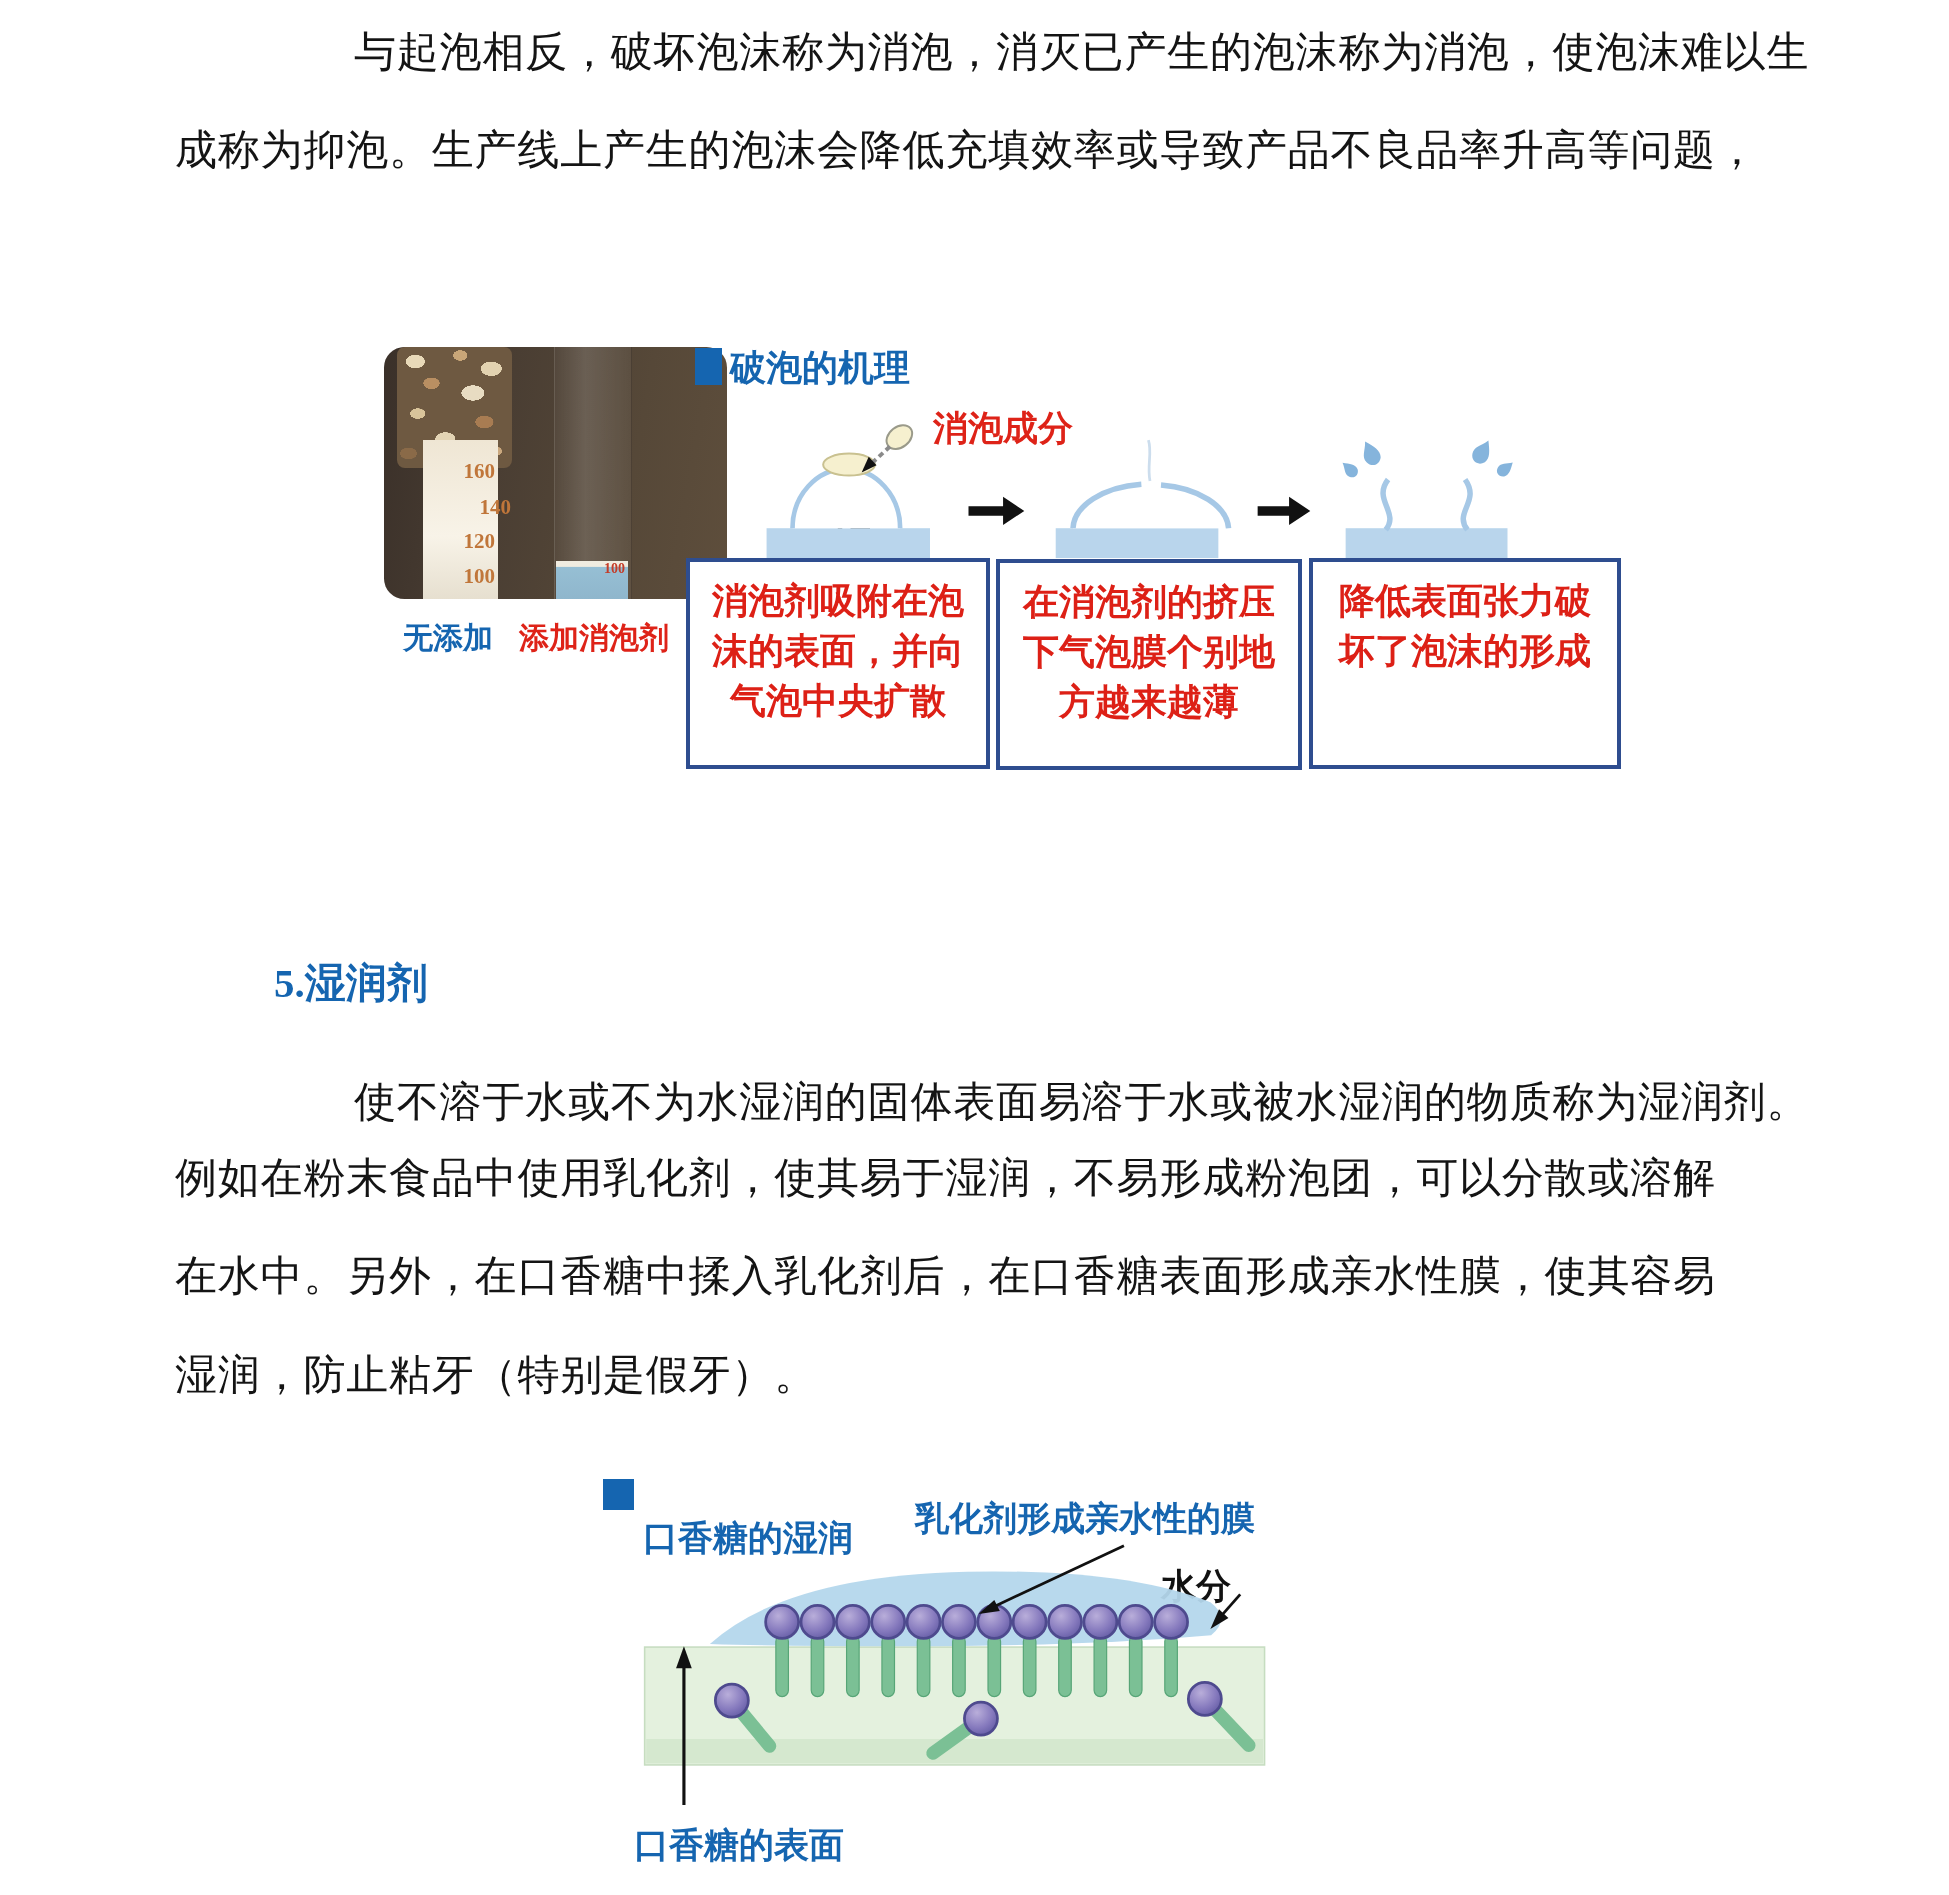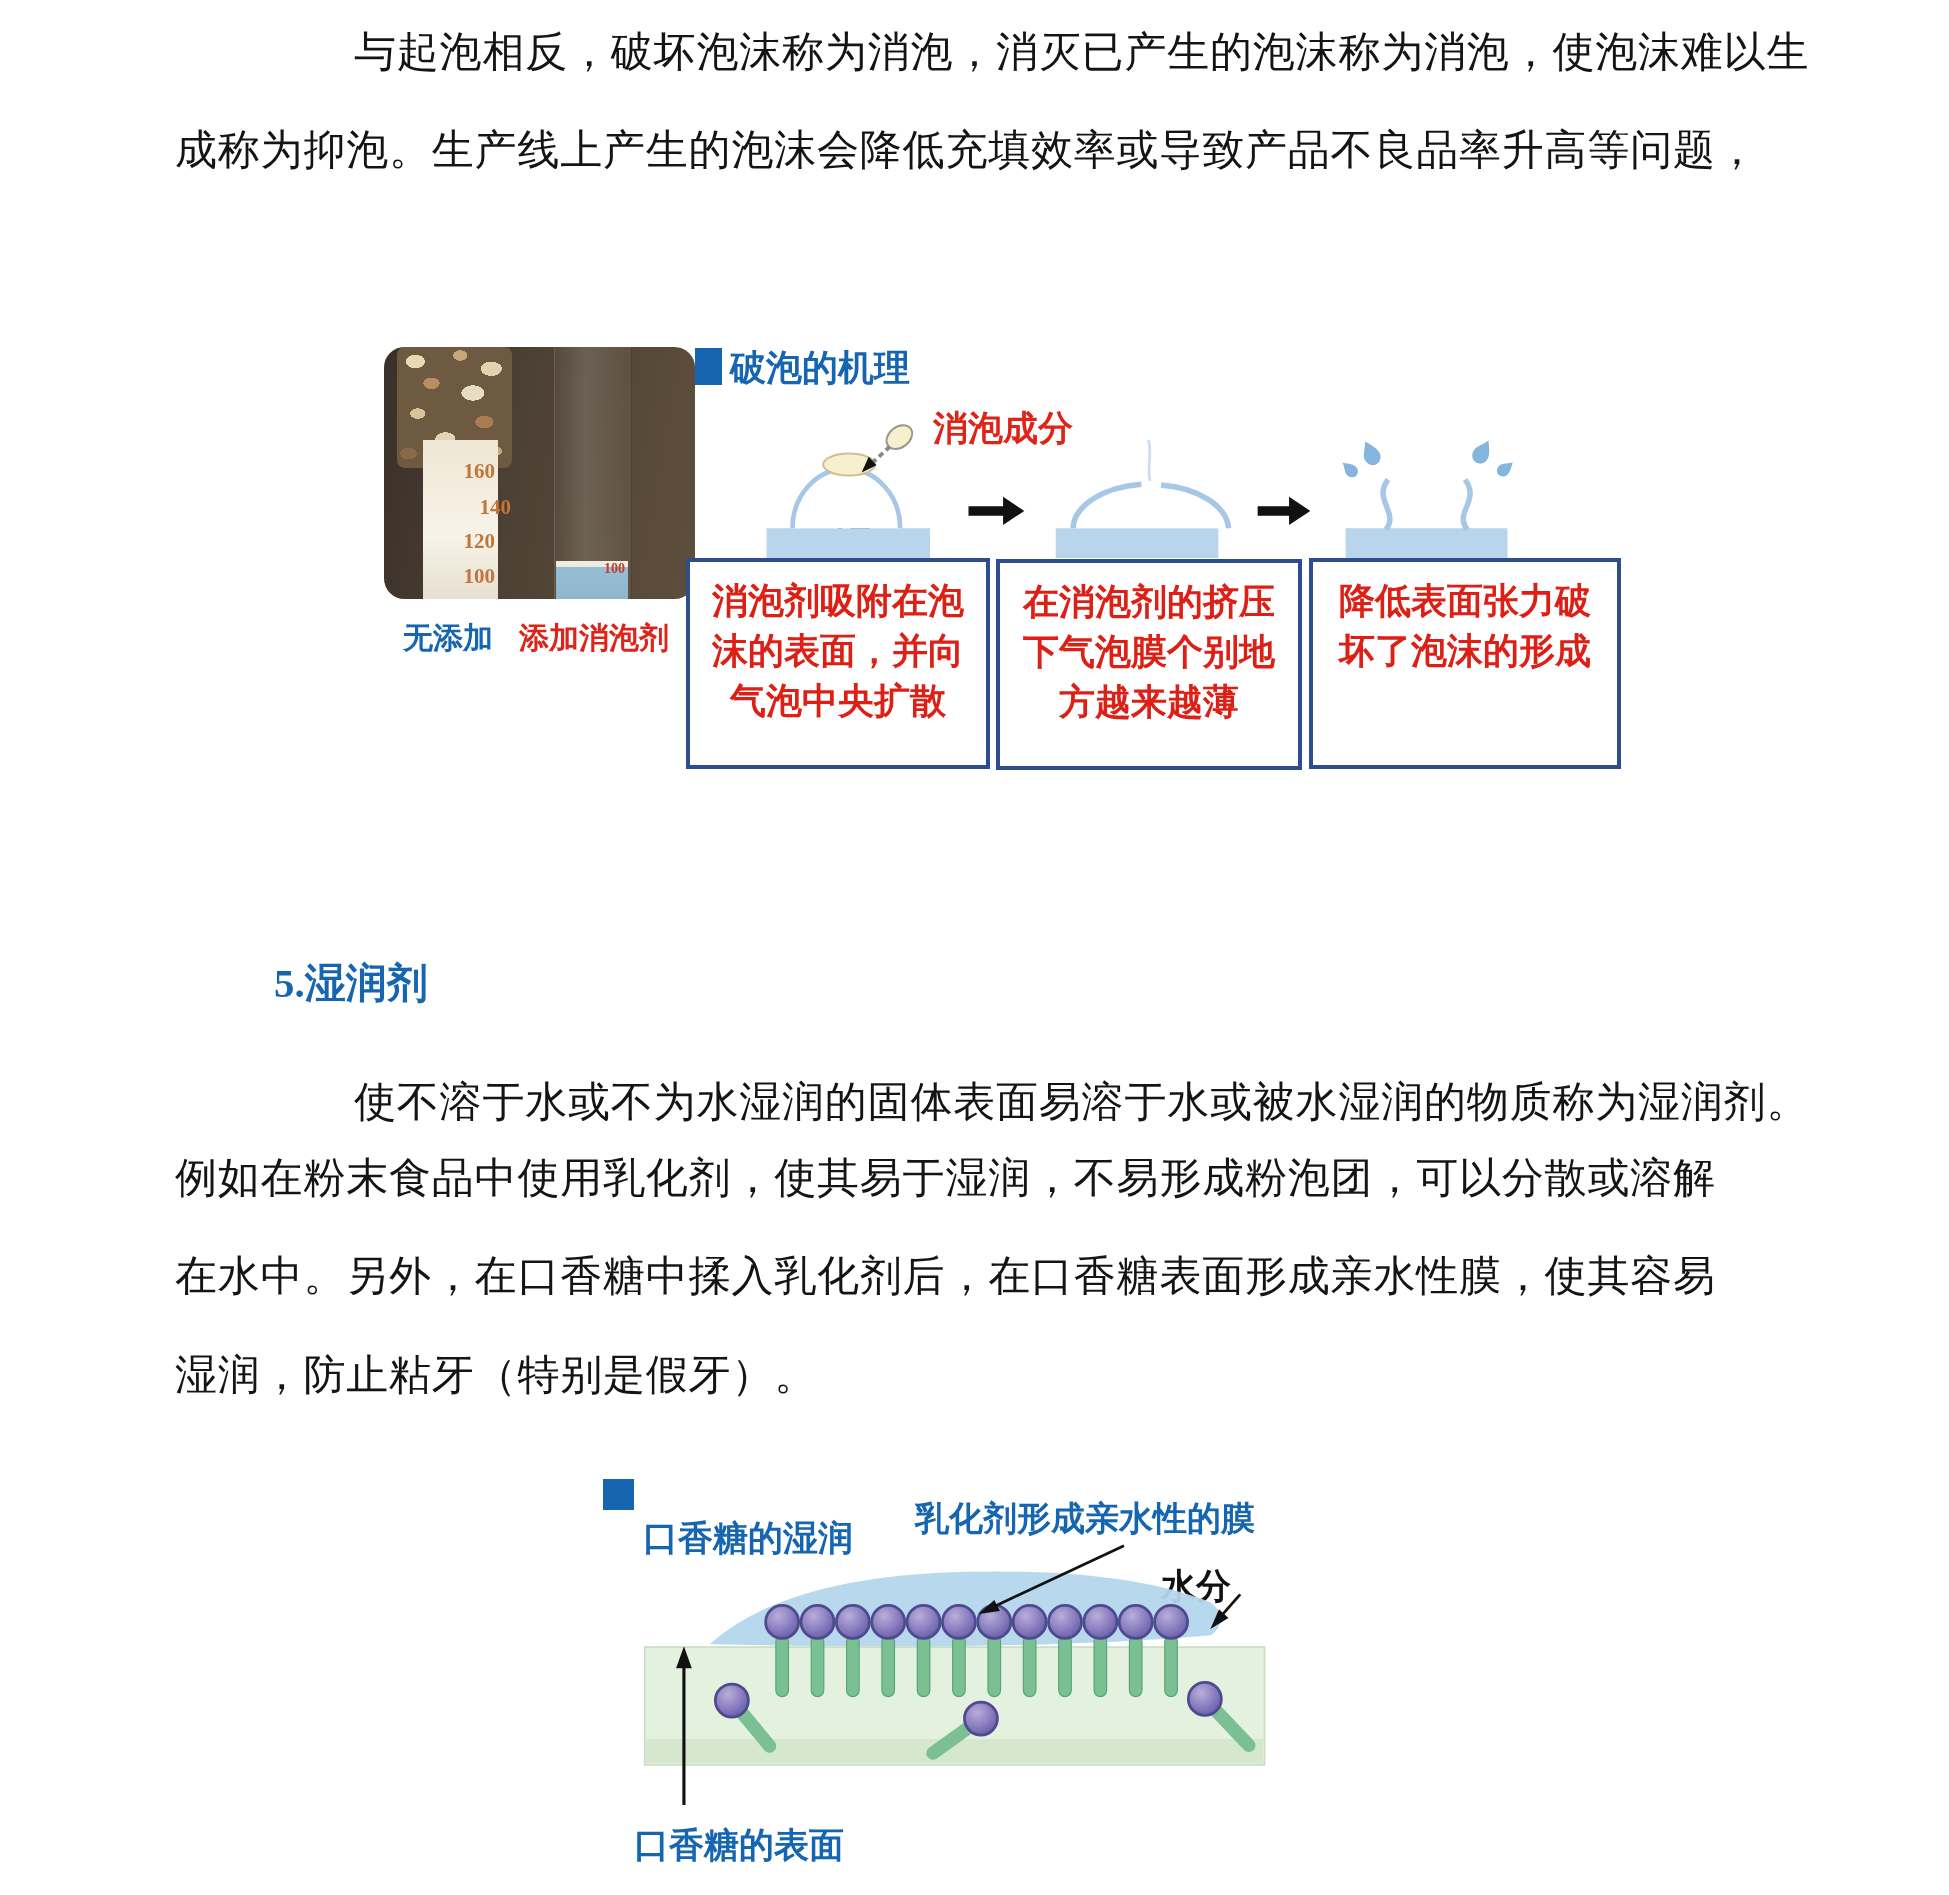--- a/index.html
+++ b/index.html
@@ -5,21 +5,21 @@
   html,body{margin:0;padding:0;background:#fff;}
   .page{position:relative;width:1950px;height:1895px;background:#ffffff;overflow:hidden;
         font-family:"Liberation Serif", serif;}
   .abs{position:absolute;}
   .pline{position:absolute;font-size:42px;color:#141414;letter-spacing:0.8px;white-space:nowrap;
          font-weight:500;}
   .blue{color:#1565b0;}
   .red{color:#de2318;}
 
   
-  .photo{position:absolute;left:384px;top:347px;width:311px;height:252px;border-radius:20.4px;overflow:hidden;
+  .photo{position:absolute;left:384px;top:347px;width:343px;height:252px;border-radius:20.4px;overflow:hidden;
          background:linear-gradient(100deg,#3a3029 0%,#4a3e33 35%,#564838 70%,#5e4e3c 100%);}
   .photo > div{position:absolute;}
   .ph-foam{left:12.6px;top:0;width:115px;height:121px;border-radius:7.9px;
     background:
       radial-gradient(15.7px 11px at 16% 12%, #e8d9b8 60%, transparent 61%),
       radial-gradient(11.8px 8.6px at 55% 7%,  #c9a678 60%, transparent 61%),
       radial-gradient(17.3px 11.8px at 82% 18%, #e2d2b0 60%, transparent 61%),
       radial-gradient(13.4px 9.4px at 30% 30%, #b98f62 60%, transparent 61%),
       radial-gradient(19px 12.6px at 66% 38%, #e8dcc2 60%, transparent 61%),
       radial-gradient(12.6px 8.6px at 18% 55%, #d9c49a 60%, transparent 61%),

